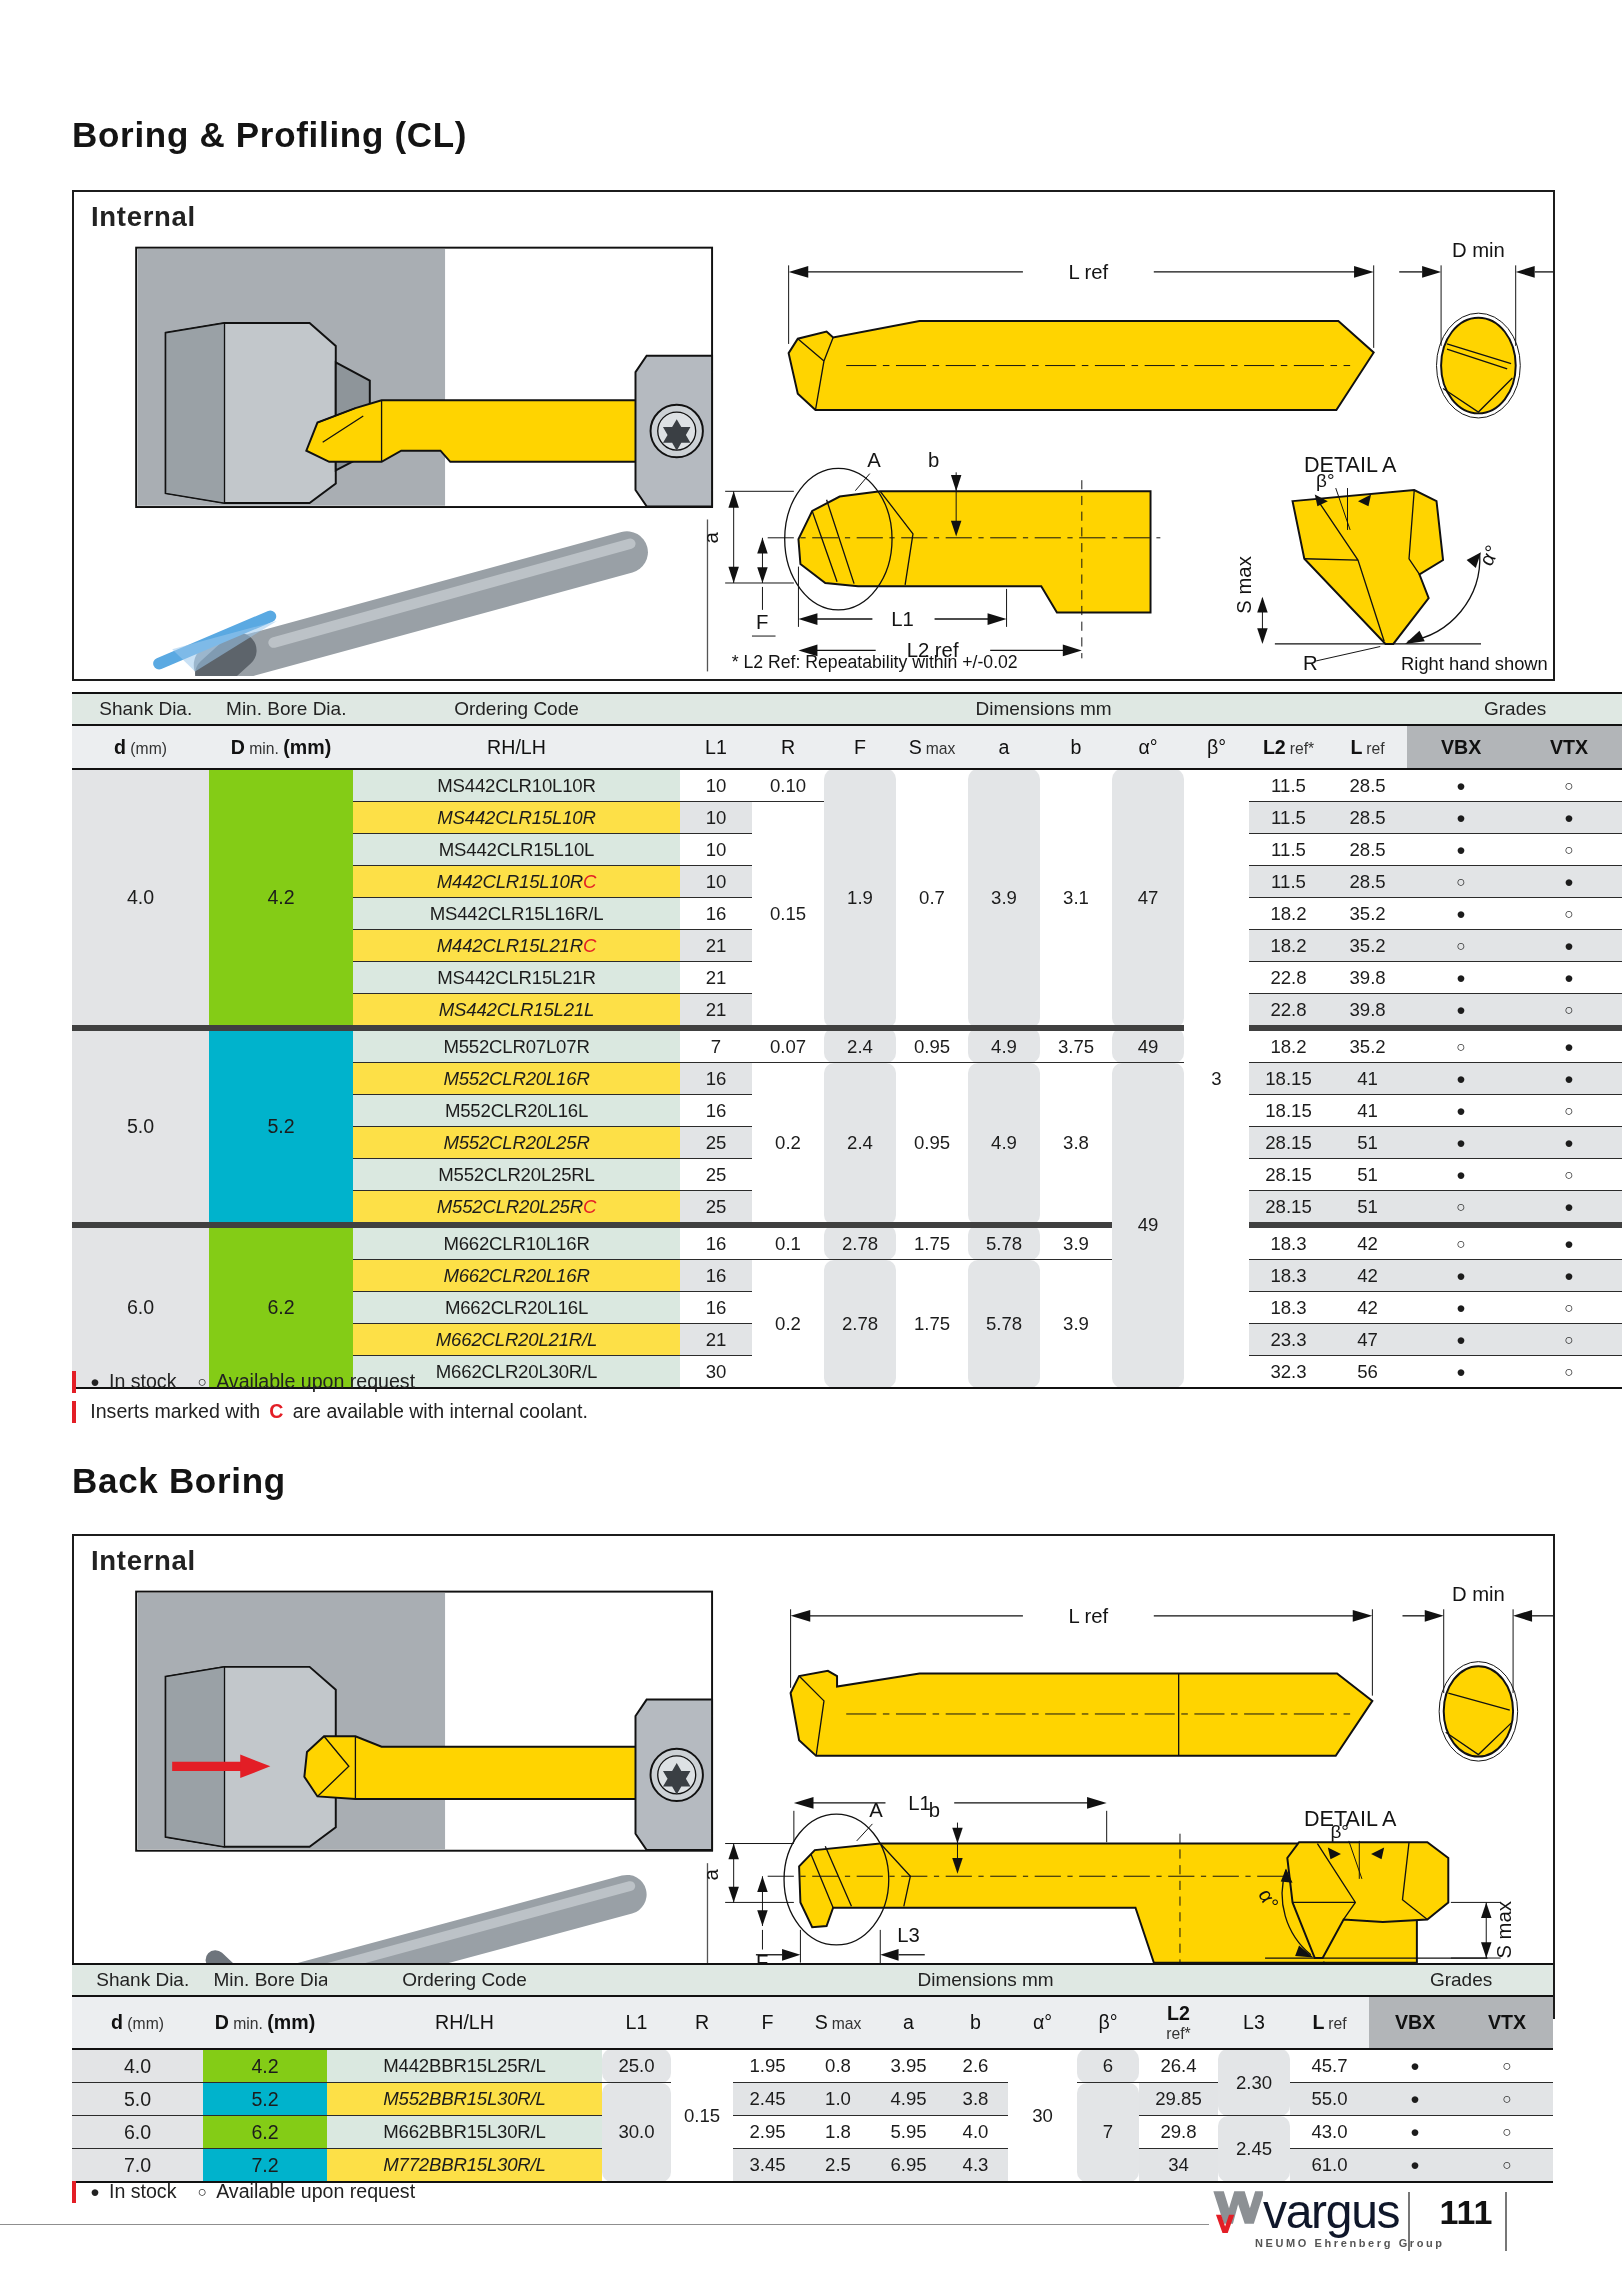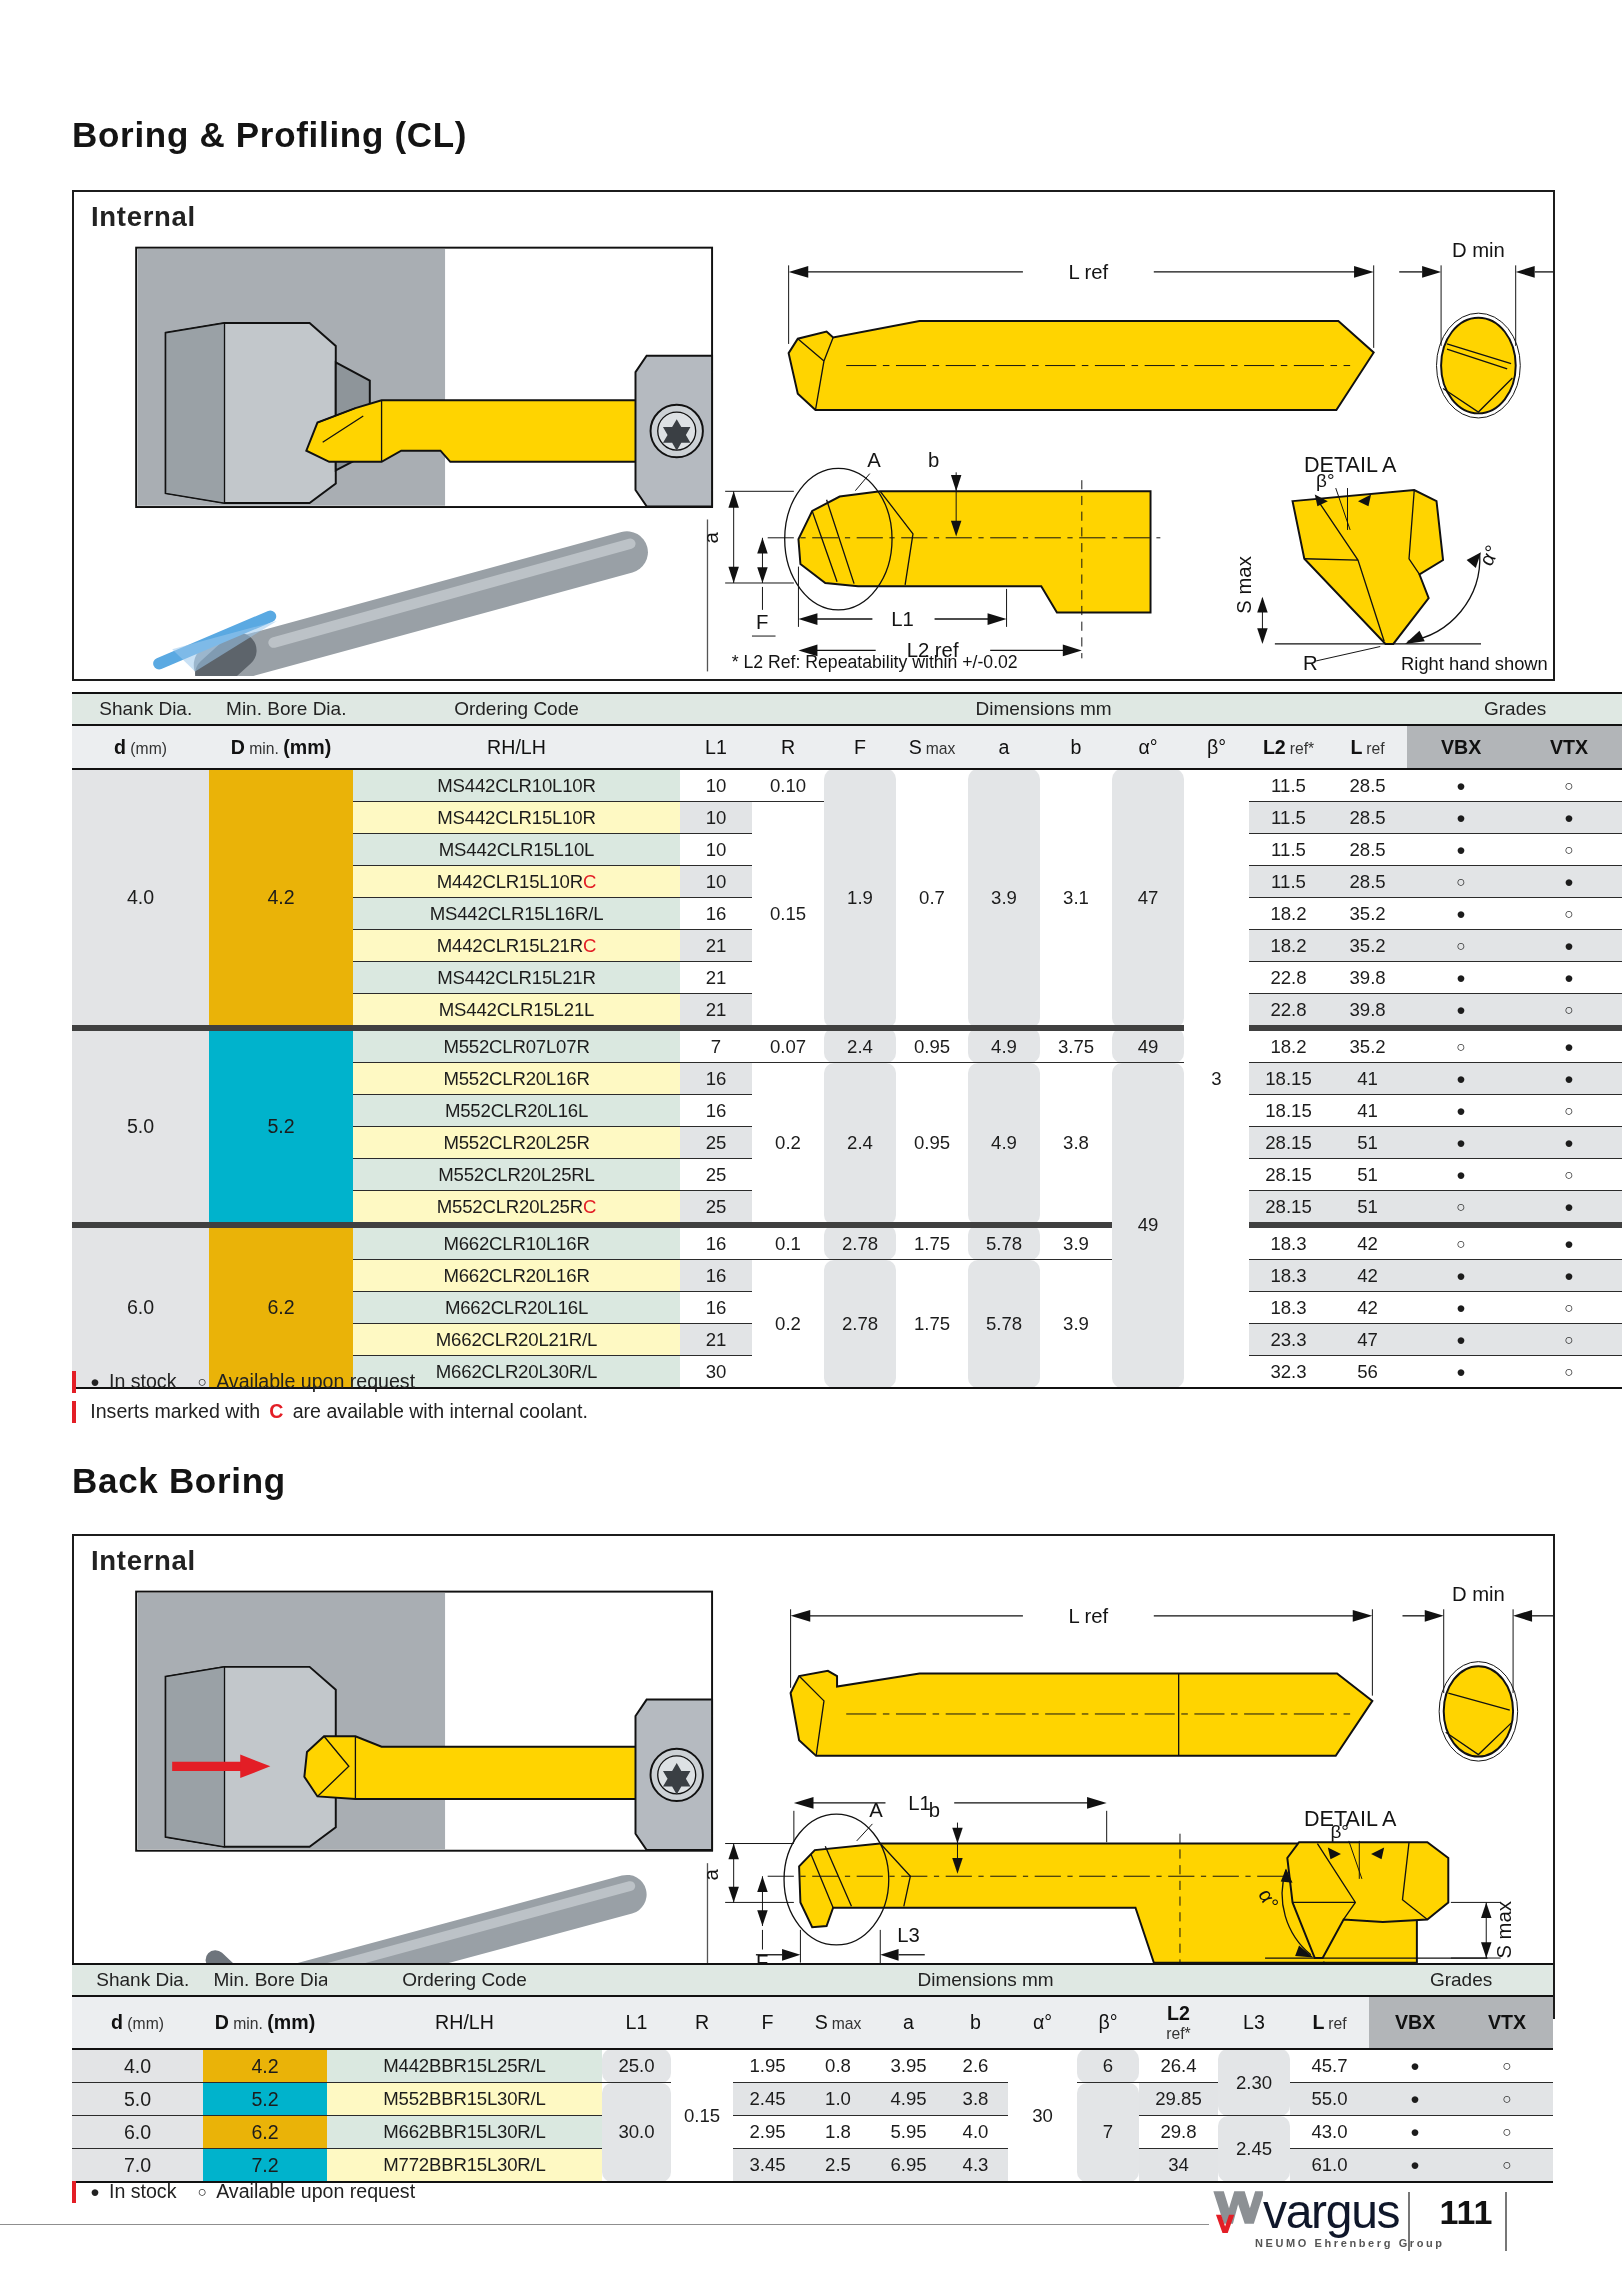--- a/index.html
+++ b/index.html
@@ -24,24 +24,24 @@
   .t1 .hb th{height:42px;}
   .t2 .hb th{height:51px;}
   .hb th.gr{background:#b2b5b8;font-weight:bold;}
   .b{font-weight:bold;}
   .sm{font-size:15.7px;color:#333;}
   tbody td{height:31px;font-size:18.6px;color:#1c1c1c;border-bottom:1px solid #2b2b2b;background:#fff;}
   .t2 tbody td{height:32px;}
   table{border-bottom:2.6px solid #111;}
   tr.gt td{border-top:6px solid #404040;}
   .dcell{background:#e3e4e6;font-size:19.6px;}
-  .cy-l{background:#eab308;font-size:19.6px;}
+  .cy-l{background:#84cc16;font-size:19.6px;}
   .cy-d{background:#00b3cc;font-size:19.6px;}
   tr.o td.code{background:#dae8e0;}
-  tr.e td.code{background:#fef9c3;}
+  tr.e td.code{background:#fde047;font-style:italic;}
   tr.e td.pr{background:#e2e4e6;}
   .band{background:#e3e5e7 !important;border-radius:10px;}
   .code{letter-spacing:-0.2px;}
   .rc{color:#e31e26;font-weight:normal;}
   .dot{font-size:15.7px;}
   
   .note-line{position:absolute;left:72px;display:flex;align-items:center;gap:9.2px;font-size:19.6px;color:#222;}
   .rbar{display:inline-block;width:3.9px;height:22px;background:#e31e26;margin-right:5.2px;}
   
   .foot-rule{position:absolute;left:0;top:2224px;width:1209px;height:1.3px;background:#8f8f8f;}

